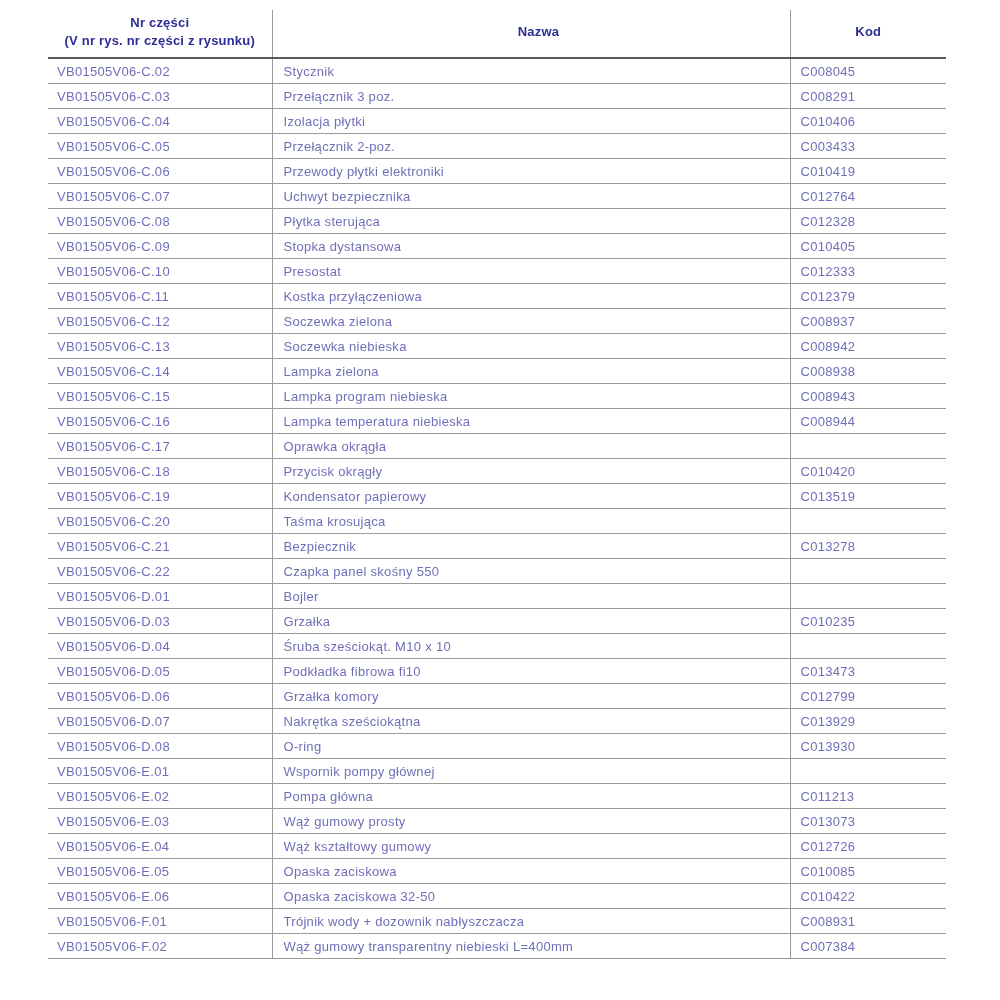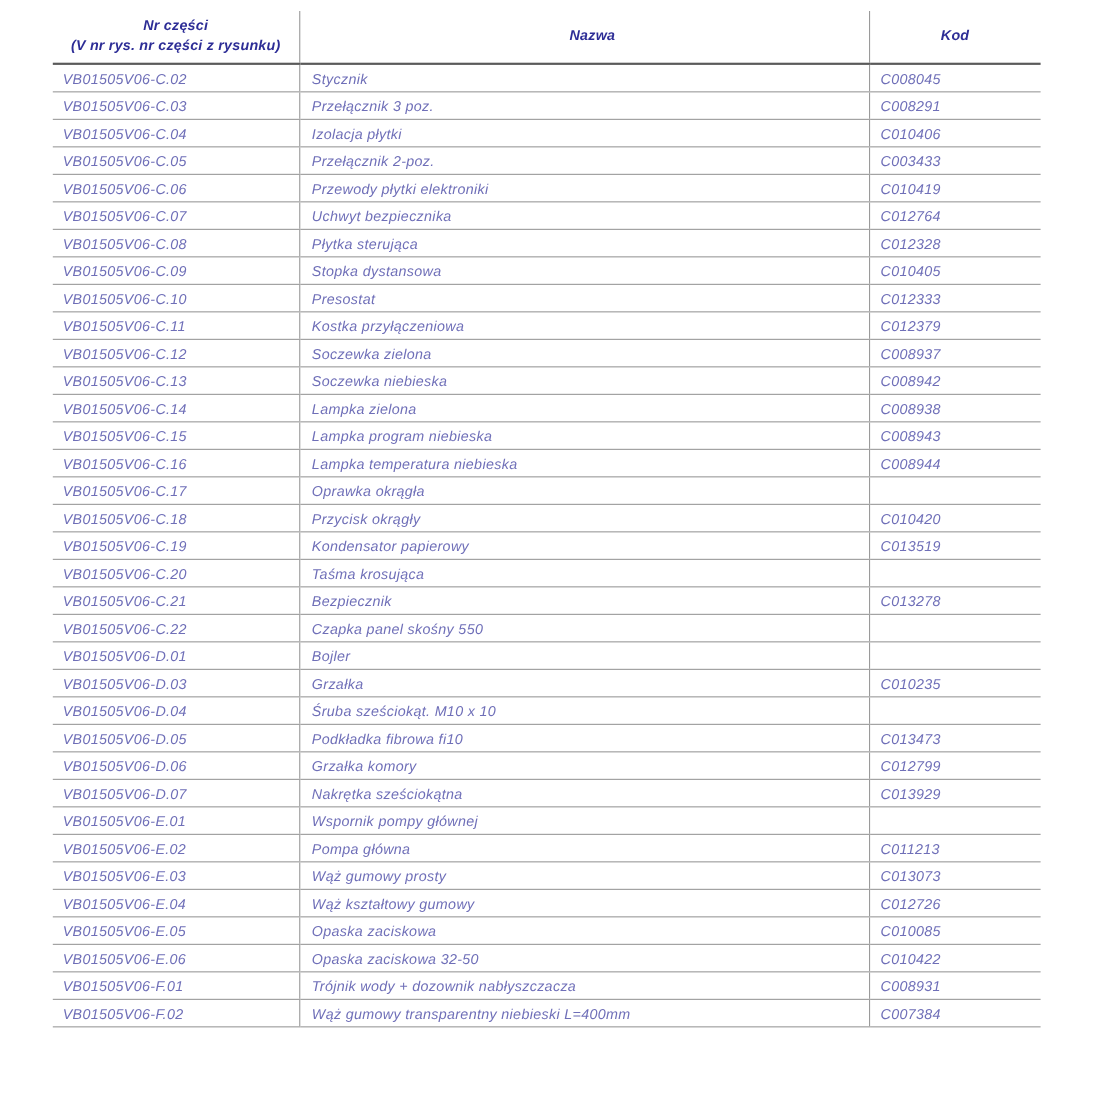--- a/index.html
+++ b/index.html
@@ -9,21 +9,20 @@
     width: 1000px;
     height: 1000px;
     font-family: "Liberation Sans", "DejaVu Sans", sans-serif;
   }
   .page {
     position: relative;
     width: 1000px;
     height: 1000px;
     background: #ffffff;
     overflow: hidden;
-    font-style: italic;
   }
   table.parts {
     position: absolute;
     left: 48px;
     top: 10px;
     width: 898px;
     border-collapse: collapse;
     table-layout: fixed;
   }
   col.c1 { width: 224px; }
@@ -237,20 +236,25 @@
     <td class="c2">Grzałka komory</td>
     <td class="c3">C012799</td>
   </tr>
 
   <tr>
     <td class="c1">VB01505V06-D.07</td>
     <td class="c2">Nakrętka sześciokątna</td>
     <td class="c3">C013929</td>
   </tr>
 
+  <tr>
+    <td class="c1">VB01505V06-D.08</td>
+    <td class="c2">O-ring</td>
+    <td class="c3">C013930</td>
+  </tr>
 
   <tr>
     <td class="c1">VB01505V06-E.01</td>
     <td class="c2">Wspornik pompy głównej</td>
     <td class="c3"></td>
   </tr>
 
   <tr>
     <td class="c1">VB01505V06-E.02</td>
     <td class="c2">Pompa główna</td>

